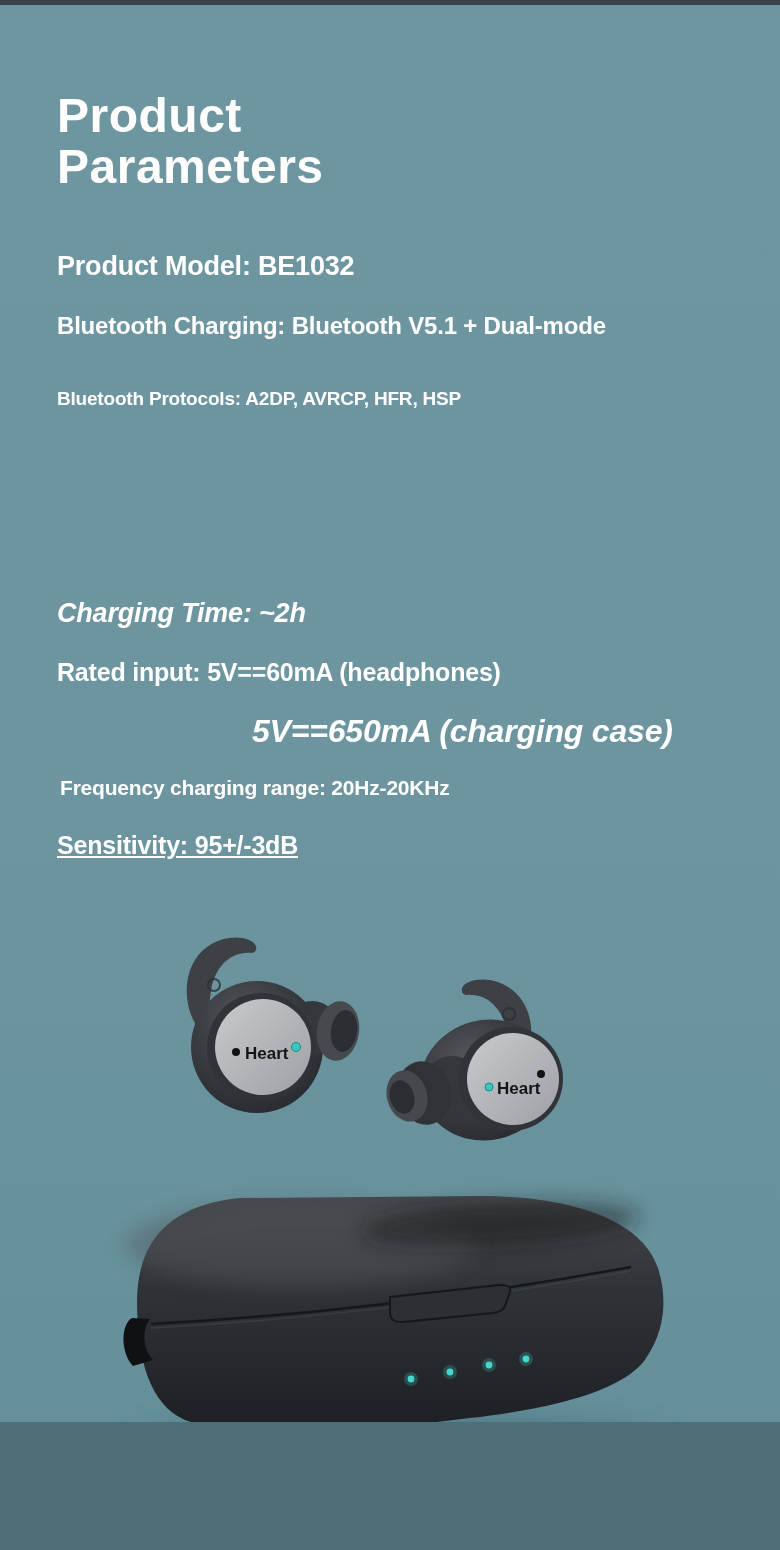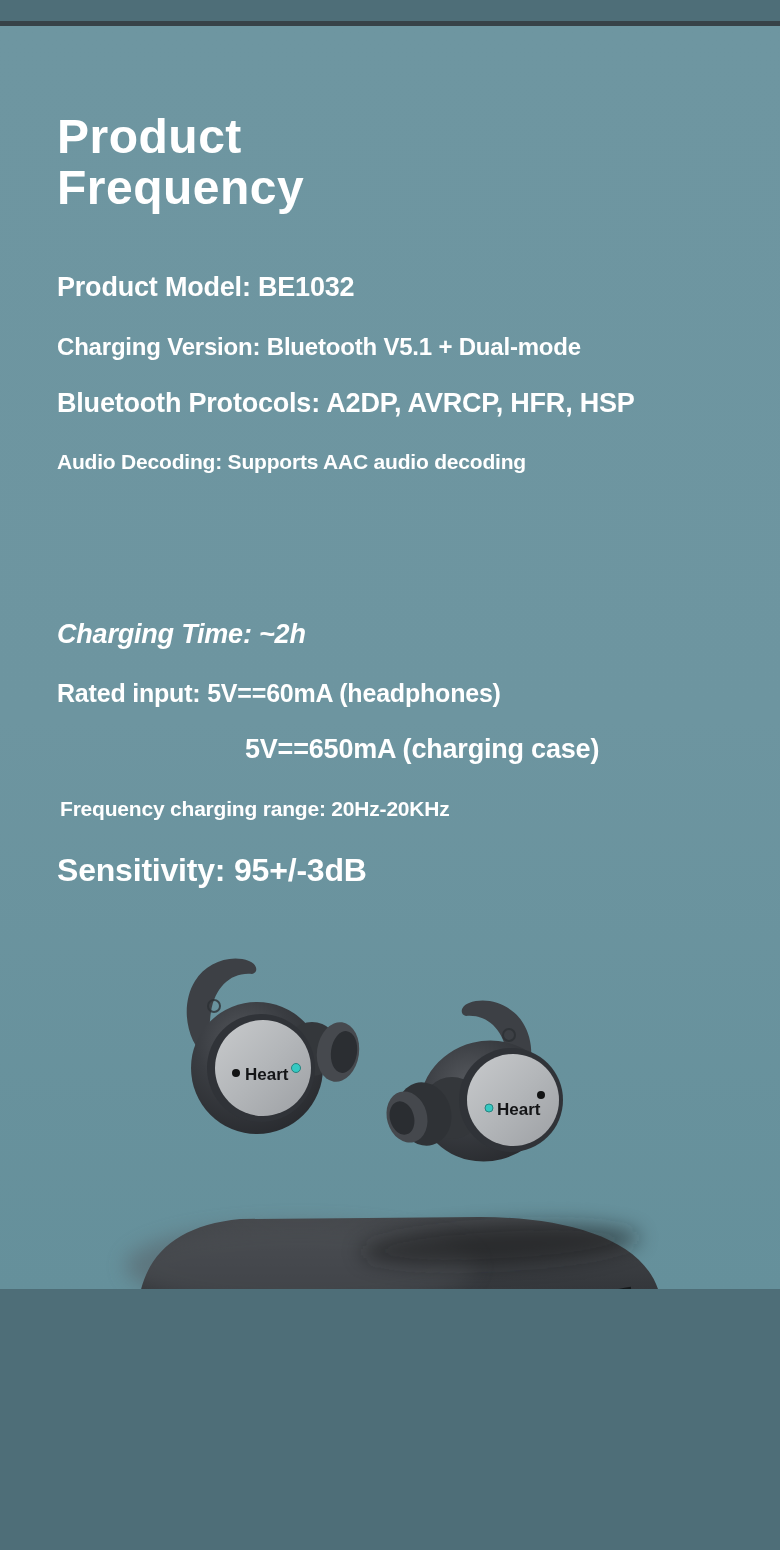--- a/index.html
+++ b/index.html
@@ -1,55 +1,53 @@
 <!DOCTYPE html>
 <html><head>
 <meta charset="utf-8">
 <style>
   html,body{margin:0;padding:0;background:#4e6e78;}
   .page{
-    position:relative;width:780px;height:1268px;overflow:hidden;
+    position:relative;width:780px;height:1422px;overflow:hidden;
     background:linear-gradient(180deg,#6e96a1 0%,#6d95a0 55%,#65909b 100%);
     font-family:"Liberation Sans",sans-serif;
-    margin-top:21px;
   }
   .top-bar{position:absolute;top:0;left:0;right:0;height:5px;background:#374248;}
   .title{position:absolute;left:57px;top:90px;margin:0;color:#ffffff;
     font-size:48px;line-height:51px;font-weight:700;letter-spacing:.5px;}
   .title span{display:block;}
   .spec{position:absolute;left:57px;color:#ffffff;font-weight:700;line-height:1;
     letter-spacing:-.2px;white-space:nowrap;text-align:right;}
   .s0{top:253px;font-size:27px;}
   .s1{top:314px;font-size:24px;}
-  .s2{top:369px;font-size:27px;}
+  .s2{top:389px;font-size:19px;}
   .s3{top:430px;font-size:21px;}
   .s4{top:487px;font-size:22px;left:60px;}
   .s5{top:545px;font-size:21px;}
   .s6{top:600px;font-size:27px;font-style:italic;}
   .s7{top:660px;font-size:25px;}
-  .s8{top:715px;font-size:27px;left:245px;}
+  .s8{top:715px;font-size:32px;left:252px;font-style:italic;}
   .s9{top:777px;font-size:21px;left:60px;}
-  .s10{top:833px;font-size:32px;}
+  .s10{top:833px;font-size:25px;text-decoration:underline;}
   .product-svg{position:absolute;left:0;top:900px;width:780px;height:650px;}
 </style>
 </head>
 <body>
 
 <div class="page">
   <div class="top-bar"></div>
 
   <h1 class="title">
     <span>Product</span>
-    <span>Frequency</span>
+    <span>Parameters</span>
   </h1>
 
   <div class="spec s0">Product Model: BE1032</div>
-  <div class="spec s1">Charging Version: Bluetooth V5.1 + Dual-mode</div>
+  <div class="spec s1">Bluetooth Charging: Bluetooth V5.1 + Dual-mode</div>
   <div class="spec s2">Bluetooth Protocols: A2DP, AVRCP, HFR, HSP</div>
-  <div class="spec s3">Audio Decoding: Supports AAC audio decoding</div>
   <div class="spec s6">Charging Time: ~2h</div>
   <div class="spec s7">Rated input: 5V==60mA (headphones)</div>
   <div class="spec s8">5V==650mA (charging case)</div>
   <div class="spec s9">Frequency charging range: 20Hz-20KHz</div>
   <div class="spec s10">Sensitivity: 95+/-3dB</div>
 
   <svg class="product-svg" viewBox="0 900 780 650">
     <defs>
       <radialGradient id="gBody" cx="40%" cy="30%" r="80%">
         <stop offset="0%" stop-color="#54575c"></stop>

